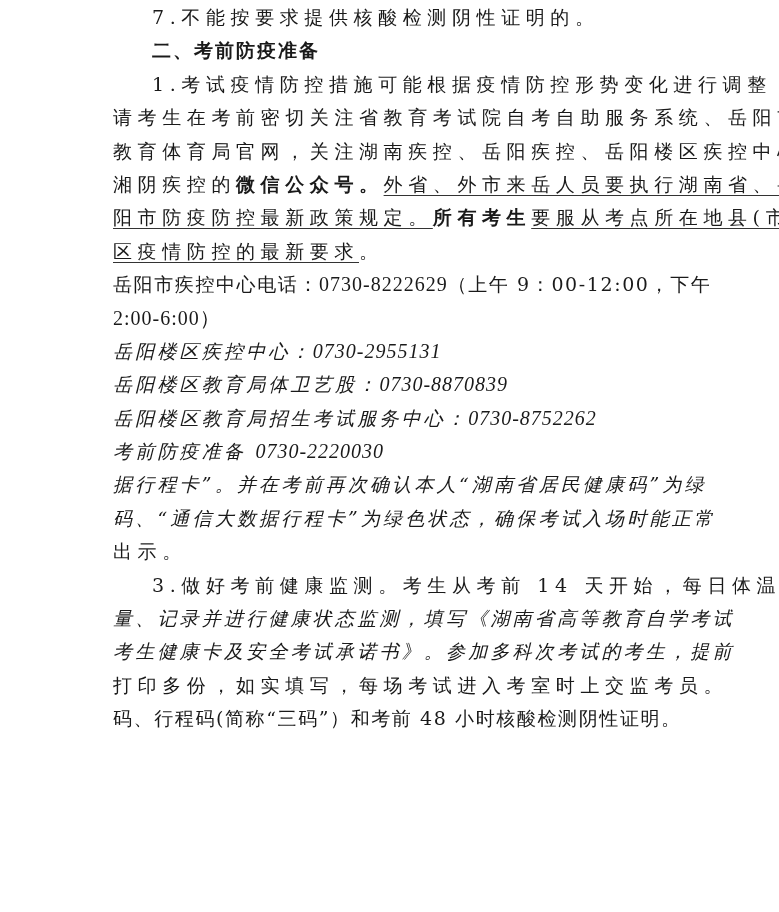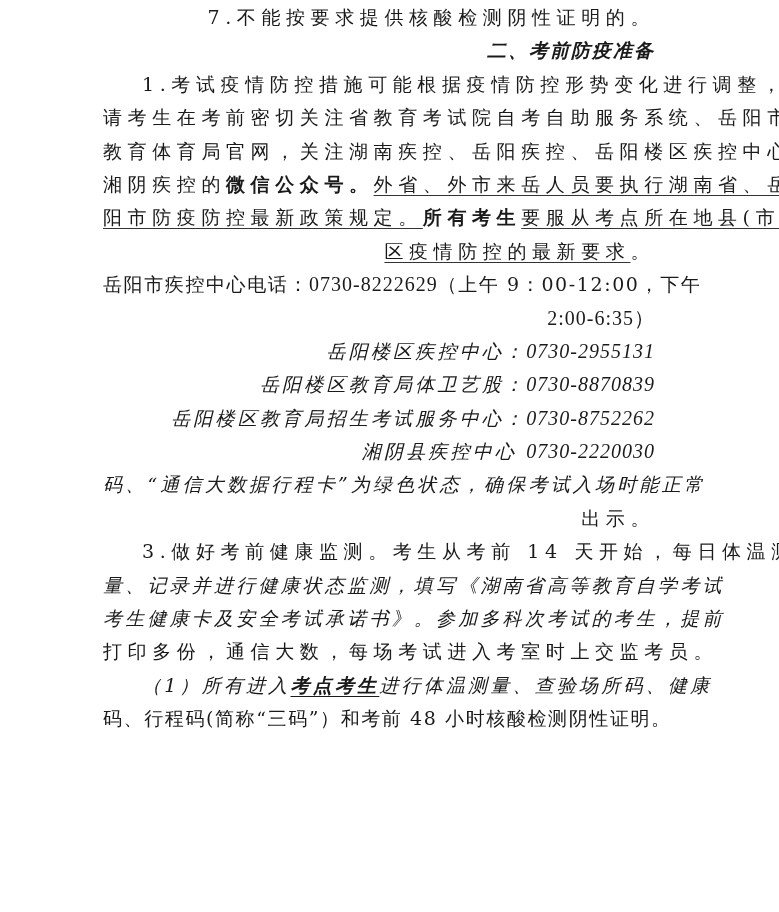--- a/index.html
+++ b/index.html
@@ -10,38 +10,37 @@
     body {
       width: 779px;
       height: 912px;
       overflow: hidden;
       position: relative;
       font-family: "DejaVu Serif", "Liberation Serif", serif;
       color: #1a1a1a;
     }
     .page {
       position: absolute;
-      left: 103px;
+      left: 113px;
       top: 1px;
       width: 552px;
-      text-align: right;
     }
     .line {
       height: 33.4px;
       line-height: 33.4px;
       font-size: 19px;
       white-space: nowrap;
       letter-spacing: 5.6px;
       overflow: visible;
     }
     .line.indent { padding-left: 39px; }
     .line.tight { letter-spacing: 3.2px; font-style: italic; }
     .line.tighter { letter-spacing: 1.6px; }
     .bold { font-weight: bold; font-family: Liberation Sans, sans-serif; }
-    .heading { font-weight: bold; font-family: "DejaVu Sans", "Liberation Sans", sans-serif; letter-spacing: 2px; font-style: italic; }
+    .heading { font-weight: bold; font-family: "DejaVu Sans", "Liberation Sans", sans-serif; letter-spacing: 2px; }
     .ul { text-decoration: underline; text-decoration-color: #333; text-underline-offset: 4px; }
     .ul-bold { font-weight: bold; text-decoration: underline; text-underline-offset: 4px; font-family: "DejaVu Sans", "Liberation Sans", sans-serif; }
     .num { letter-spacing: 1px; font-family: "Liberation Serif", "DejaVu Serif", serif; font-size: 20px; }
   </style>
 </head>
 <body>
 
 <div class="page">
 
   <div class="line indent">7.不能按要求提供核酸检测阴性证明的。</div>
@@ -58,41 +57,39 @@
     <span class="ul">阳市防疫防控最新政策规定。</span><span class="bold">所有考生</span><span class="ul">要服从考点所在地县(市)</span>
   </div>
   <div class="line">
     <span class="ul">区疫情防控的最新要求</span><span>。</span>
   </div>
 
   <div class="line tighter">
     <span>岳阳市疾控中心电话：</span><span class="num">0730-8222629</span><span>（上午 9：00-12:00，下午</span>
   </div>
   <div class="line tighter">
-    <span class="num">2:00-6:35）</span>
+    <span class="num">2:00-6:00）</span>
   </div>
   <div class="line tight">
     <span>岳阳楼区疾控中心：</span><span class="num">0730-2955131</span>
   </div>
   <div class="line tight">
     <span>岳阳楼区教育局体卫艺股：</span><span class="num">0730-8870839</span>
   </div>
   <div class="line tight">
     <span>岳阳楼区教育局招生考试服务中心：</span><span class="num">0730-8752262</span>
   </div>
   <div class="line tight">
-    <span>湘阴县疾控中心 </span><span class="num">0730-2220030</span>
+    <span>考前防疫准备 </span><span class="num">0730-2220030</span>
   </div>
 
+  <div class="line tight">据行程卡”。并在考前再次确认本人“湖南省居民健康码”为绿</div>
   <div class="line tight">码、“通信大数据行程卡”为绿色状态，确保考试入场时能正常</div>
   <div class="line">出示。</div>
 
   <div class="line indent">3.做好考前健康监测。考生从考前 14 天开始，每日体温测</div>
   <div class="line tight">量、记录并进行健康状态监测，填写《湖南省高等教育自学考试</div>
   <div class="line tight">考生健康卡及安全考试承诺书》。参加多科次考试的考生，提前</div>
-  <div class="line">打印多份，通信大数，每场考试进入考室时上交监考员。</div>
+  <div class="line">打印多份，如实填写，每场考试进入考室时上交监考员。</div>
 
-  <div class="line indent tight">
-    <span>（1）所有进入</span><span class="ul-bold">考点考生</span><span>进行体温测量、查验场所码、健康</span>
-  </div>
   <div class="line tighter">码、行程码(简称“三码”）和考前 48 小时核酸检测阴性证明。</div>
 
 </div>
 
 </body></html>

